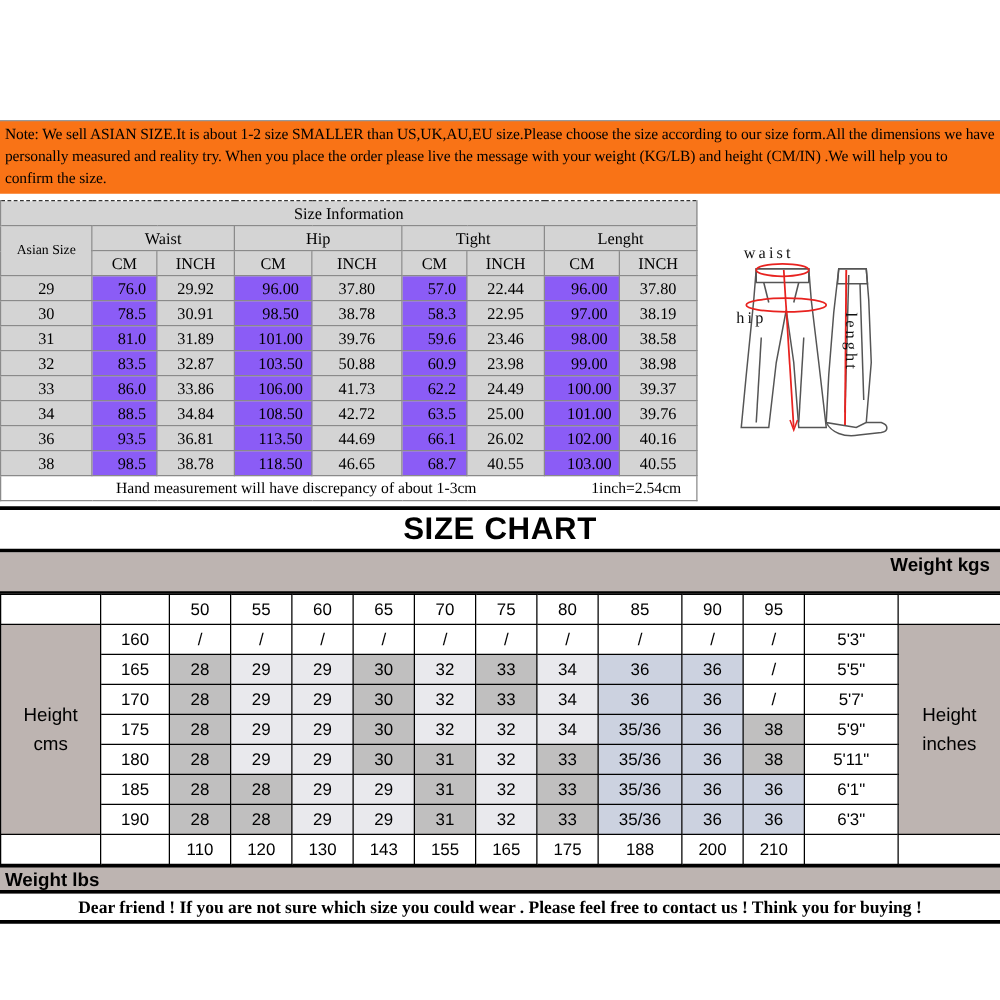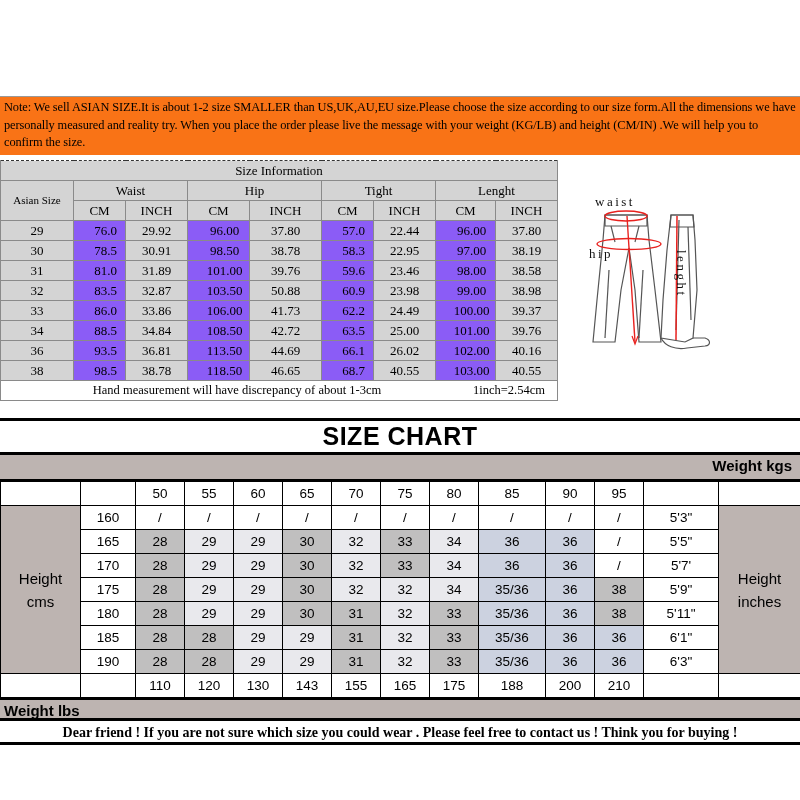--- a/index.html
+++ b/index.html
@@ -135,35 +135,34 @@
 
   
   .chart-sec {
     position: absolute;
     left: 0;
     top: 405px;
     width: 800px;
     box-sizing: border-box;
     border-top: 3px solid #000;
     background: #ffffff;
-    margin-top: 13px;
   }
   .chart-title {
     height: 31px;
     line-height: 31px;
     text-align: center;
     font-family: "Liberation Sans", "DejaVu Sans", sans-serif;
     font-weight: bold;
     font-size: 25px;
     letter-spacing: 0.5px;
     background: #ffffff;
     border-bottom: 3px solid #000;
   }
   .weight-kgs-band {
-    height: 26px;
+    height: 33px;
     line-height: 21px;
     background: #bdb4b1;
     text-align: right;
     padding-right: 8px;
     box-sizing: border-box;
     font-family: "Liberation Sans", "DejaVu Sans", sans-serif;
     font-weight: bold;
     font-size: 15px;
     border-bottom: 2px solid #000;
     padding-left: 24px;

